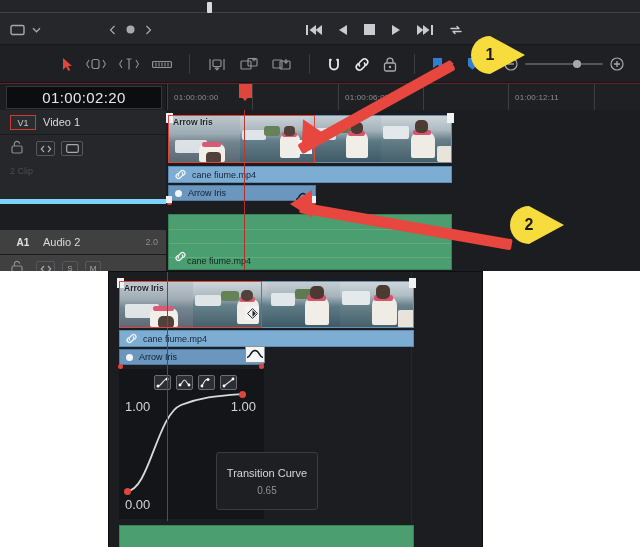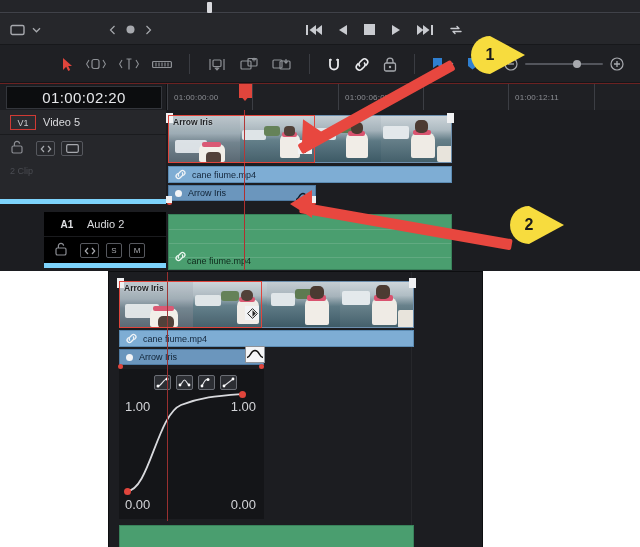--- a/index.html
+++ b/index.html
@@ -321,21 +321,21 @@
       <div class="rlabel" style="left:178px">01:00:06:05</div>
       <div class="rlabel" style="left:348px">01:00:12:11</div>
       <div class="ph-head" style="left:72px; top:0;"></div>
     </div>
   </div>
 
   <div class="hdrcol">
     <div class="trkhdr" style="top:0; height:94px;">
       <div class="title-row">
         <span class="tbadge">V1</span>
-        <span class="tname">Video 5</span>
+        <span class="tname">Video 1</span>
       </div>
       <div class="btnrow">
         <span class="lockico">
           <svg width="12" height="14" viewBox="0 0 12 14">
             <rect x="1" y="6" width="10" height="7" rx="1.4" fill="none" stroke="#8b8d93" stroke-width="1.2"></rect>
             <path d="M3.4 6 V4 A2.6 2.6 0 0 1 8.6 3.8" fill="none" stroke="#8b8d93" stroke-width="1.2"></path>
           </svg>
         </span>
         <span class="sqbtn" style="left:36px;">
           <svg width="12" height="8" viewBox="0 0 12 8">
@@ -344,21 +344,21 @@
         </span>
         <span class="sqbtn" style="left:61px; width:22px;">
           <svg width="13" height="9" viewBox="0 0 13 9">
               <rect x="0.7" y="0.7" width="11.6" height="7.6" rx="1.2" fill="none" stroke="#a7a9ae" stroke-width="1.2"></rect>
             </svg>
         </span>
       </div>
       <span class="clipcount">2 Clip</span>
     </div>
 
-    <div class="trkhdr" style="top:102px; height:56px; background:#000000;margin-left:44px;">
+    <div class="trkhdr" style="top:120px; height:56px; background:#404040;">
       <div class="title-row">
         <span class="tbadge audio">A1</span>
         <span class="tname">Audio 2</span>
         <span class="tch">2.0</span>
       </div>
       <div class="btnrow">
         <span class="lockico">
           <svg width="12" height="14" viewBox="0 0 12 14">
             <rect x="1" y="6" width="10" height="7" rx="1.4" fill="none" stroke="#8b8d93" stroke-width="1.2"></rect>
             <path d="M3.4 6 V4 A2.6 2.6 0 0 1 8.6 3.8" fill="none" stroke="#8b8d93" stroke-width="1.2"></path>
@@ -570,20 +570,24 @@
 
       <svg width="145" height="150" viewBox="0 0 145 150" style="position:absolute;left:0;top:0;">
         <path d="M8 122 C30 122 38 46 62 36 C82 28 96 27 123 25" fill="none" stroke="#d8d9dd" stroke-width="1.8"></path>
       </svg>
       <div class="cnode" style="left:5px; top:119px;"></div>
       <div class="cnode" style="left:120px; top:22px;"></div>
     </div>
 
     <div class="playhead" style="left:58px; top:0; height:249px; background:#993030;"></div>
 
+    <div class="tooltip" style="left:107px; top:180px; width:102px; height:58px;">
+      <span class="tt-title">Transition Curve</span>
+      <span class="tt-val">0.65</span>
+    </div>
 
     <div class="aclip" style="left:10px; top:253px; width:295px; height:23px;"></div>
   </div>
 
   <div class="whitebar" style="left:0; top:271px; width:108px; height:276px;"></div>
   <div class="whitebar" style="left:483px; top:271px; width:157px; height:276px;"></div>
 
   <div class="arrow" style="left:300px; top:144px; width:175px; height:11px; transform:rotate(-29deg);"></div>
   <div class="arrowhead" style="left:293px; top:126px; border-left:16px solid transparent; border-right:16px solid transparent; border-top:26px solid #e8473f; transform:rotate(34deg);"></div>
 

